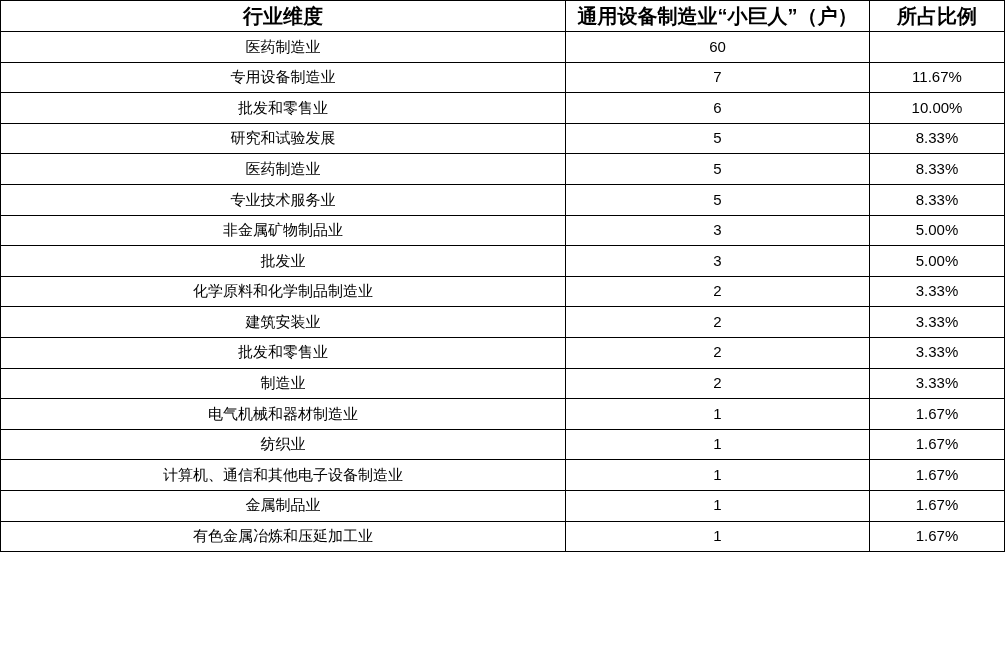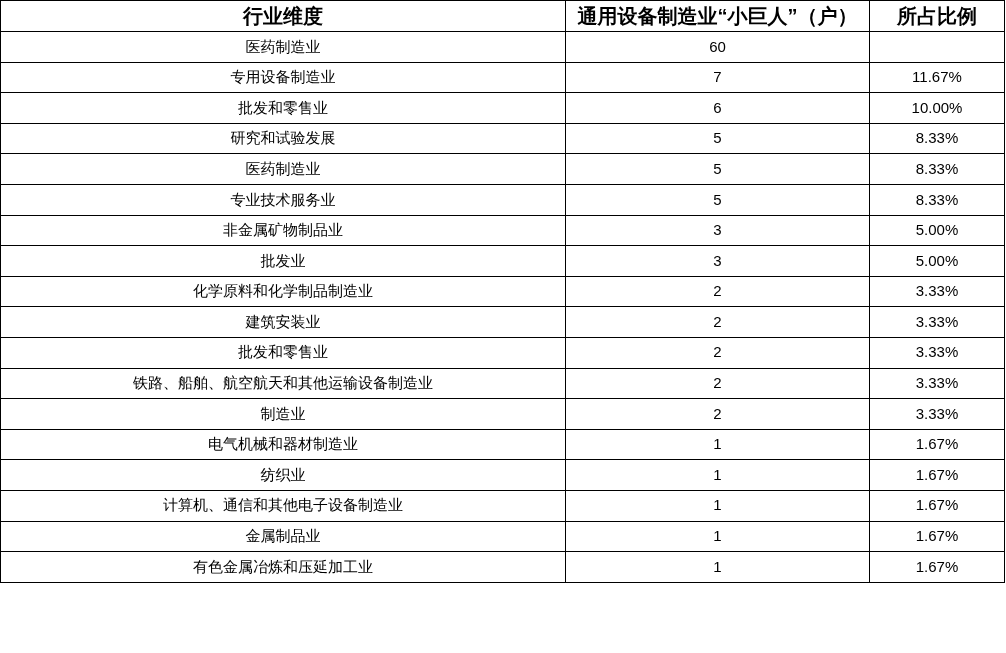--- a/index.html
+++ b/index.html
@@ -112,25 +112,20 @@
         <td>建筑安装业</td>
         <td>2</td>
         <td>3.33%</td>
       </tr>
       <tr>
         <td>批发和零售业</td>
         <td>2</td>
         <td>3.33%</td>
       </tr>
       <tr>
-        <td>铁路、船舶、航空航天和其他运输设备制造业</td>
-        <td>2</td>
-        <td>3.33%</td>
-      </tr>
-      <tr>
         <td>制造业</td>
         <td>2</td>
         <td>3.33%</td>
       </tr>
       <tr>
         <td>电气机械和器材制造业</td>
         <td>1</td>
         <td>1.67%</td>
       </tr>
       <tr>

